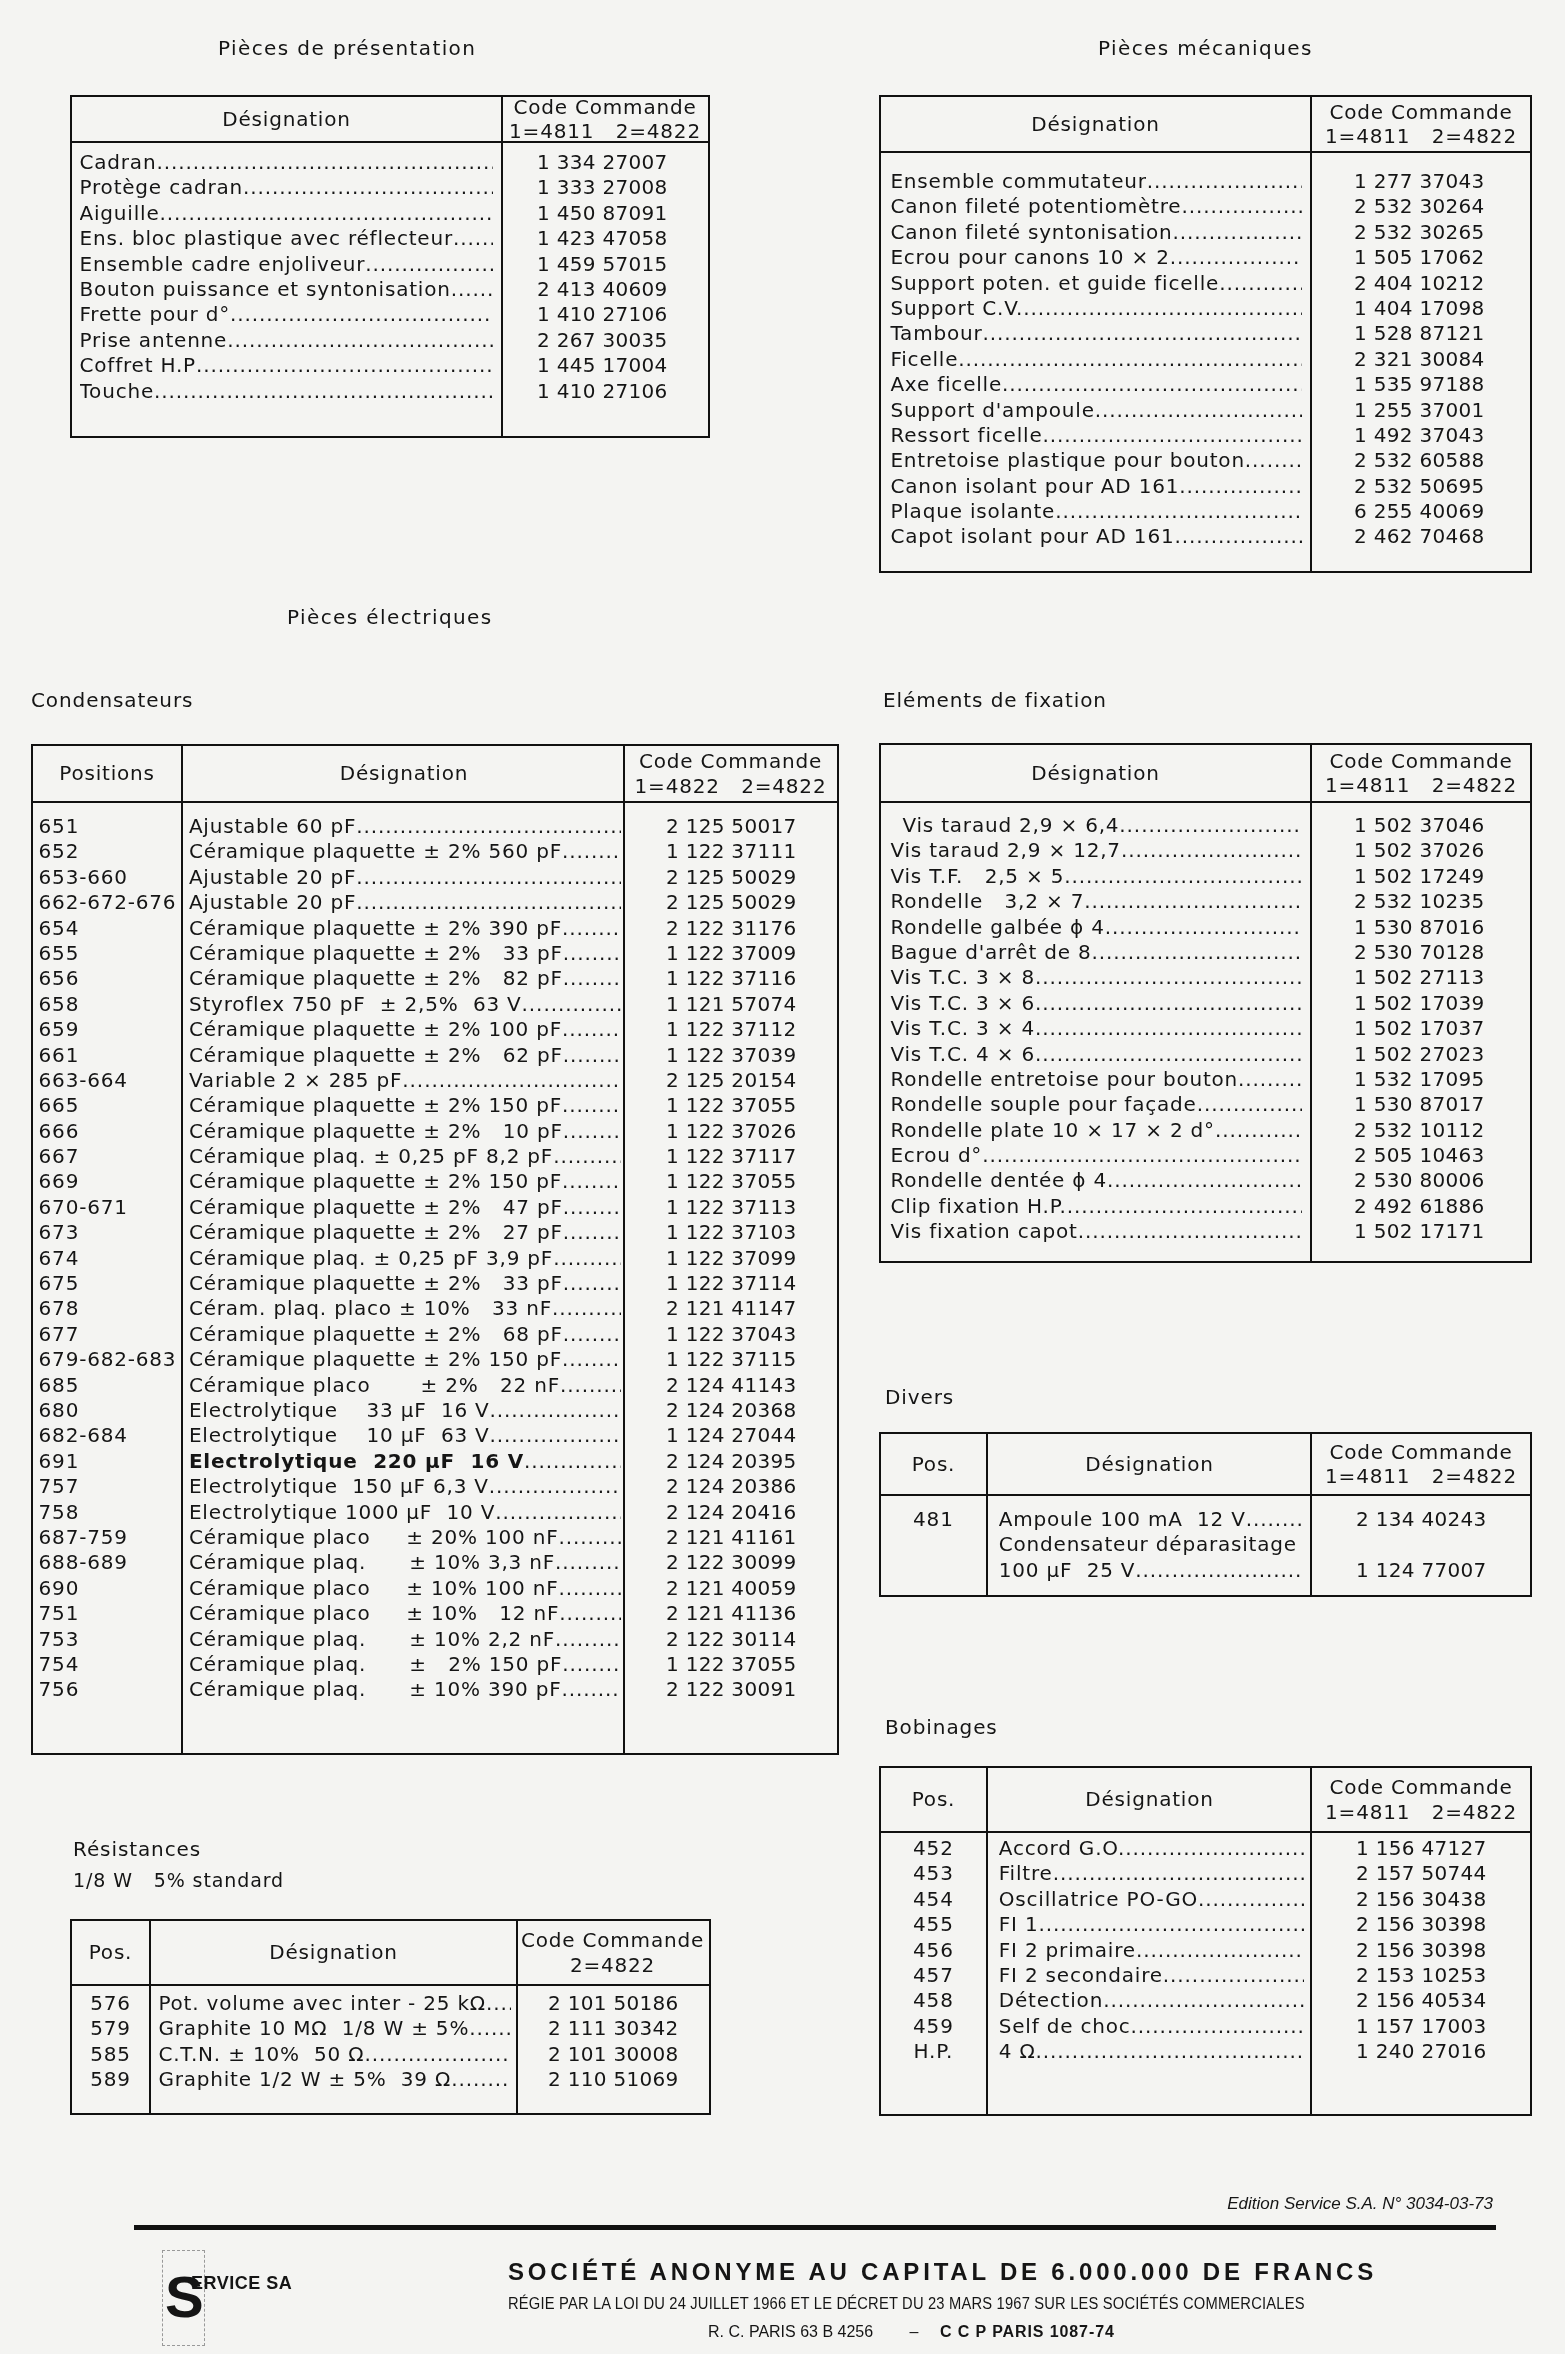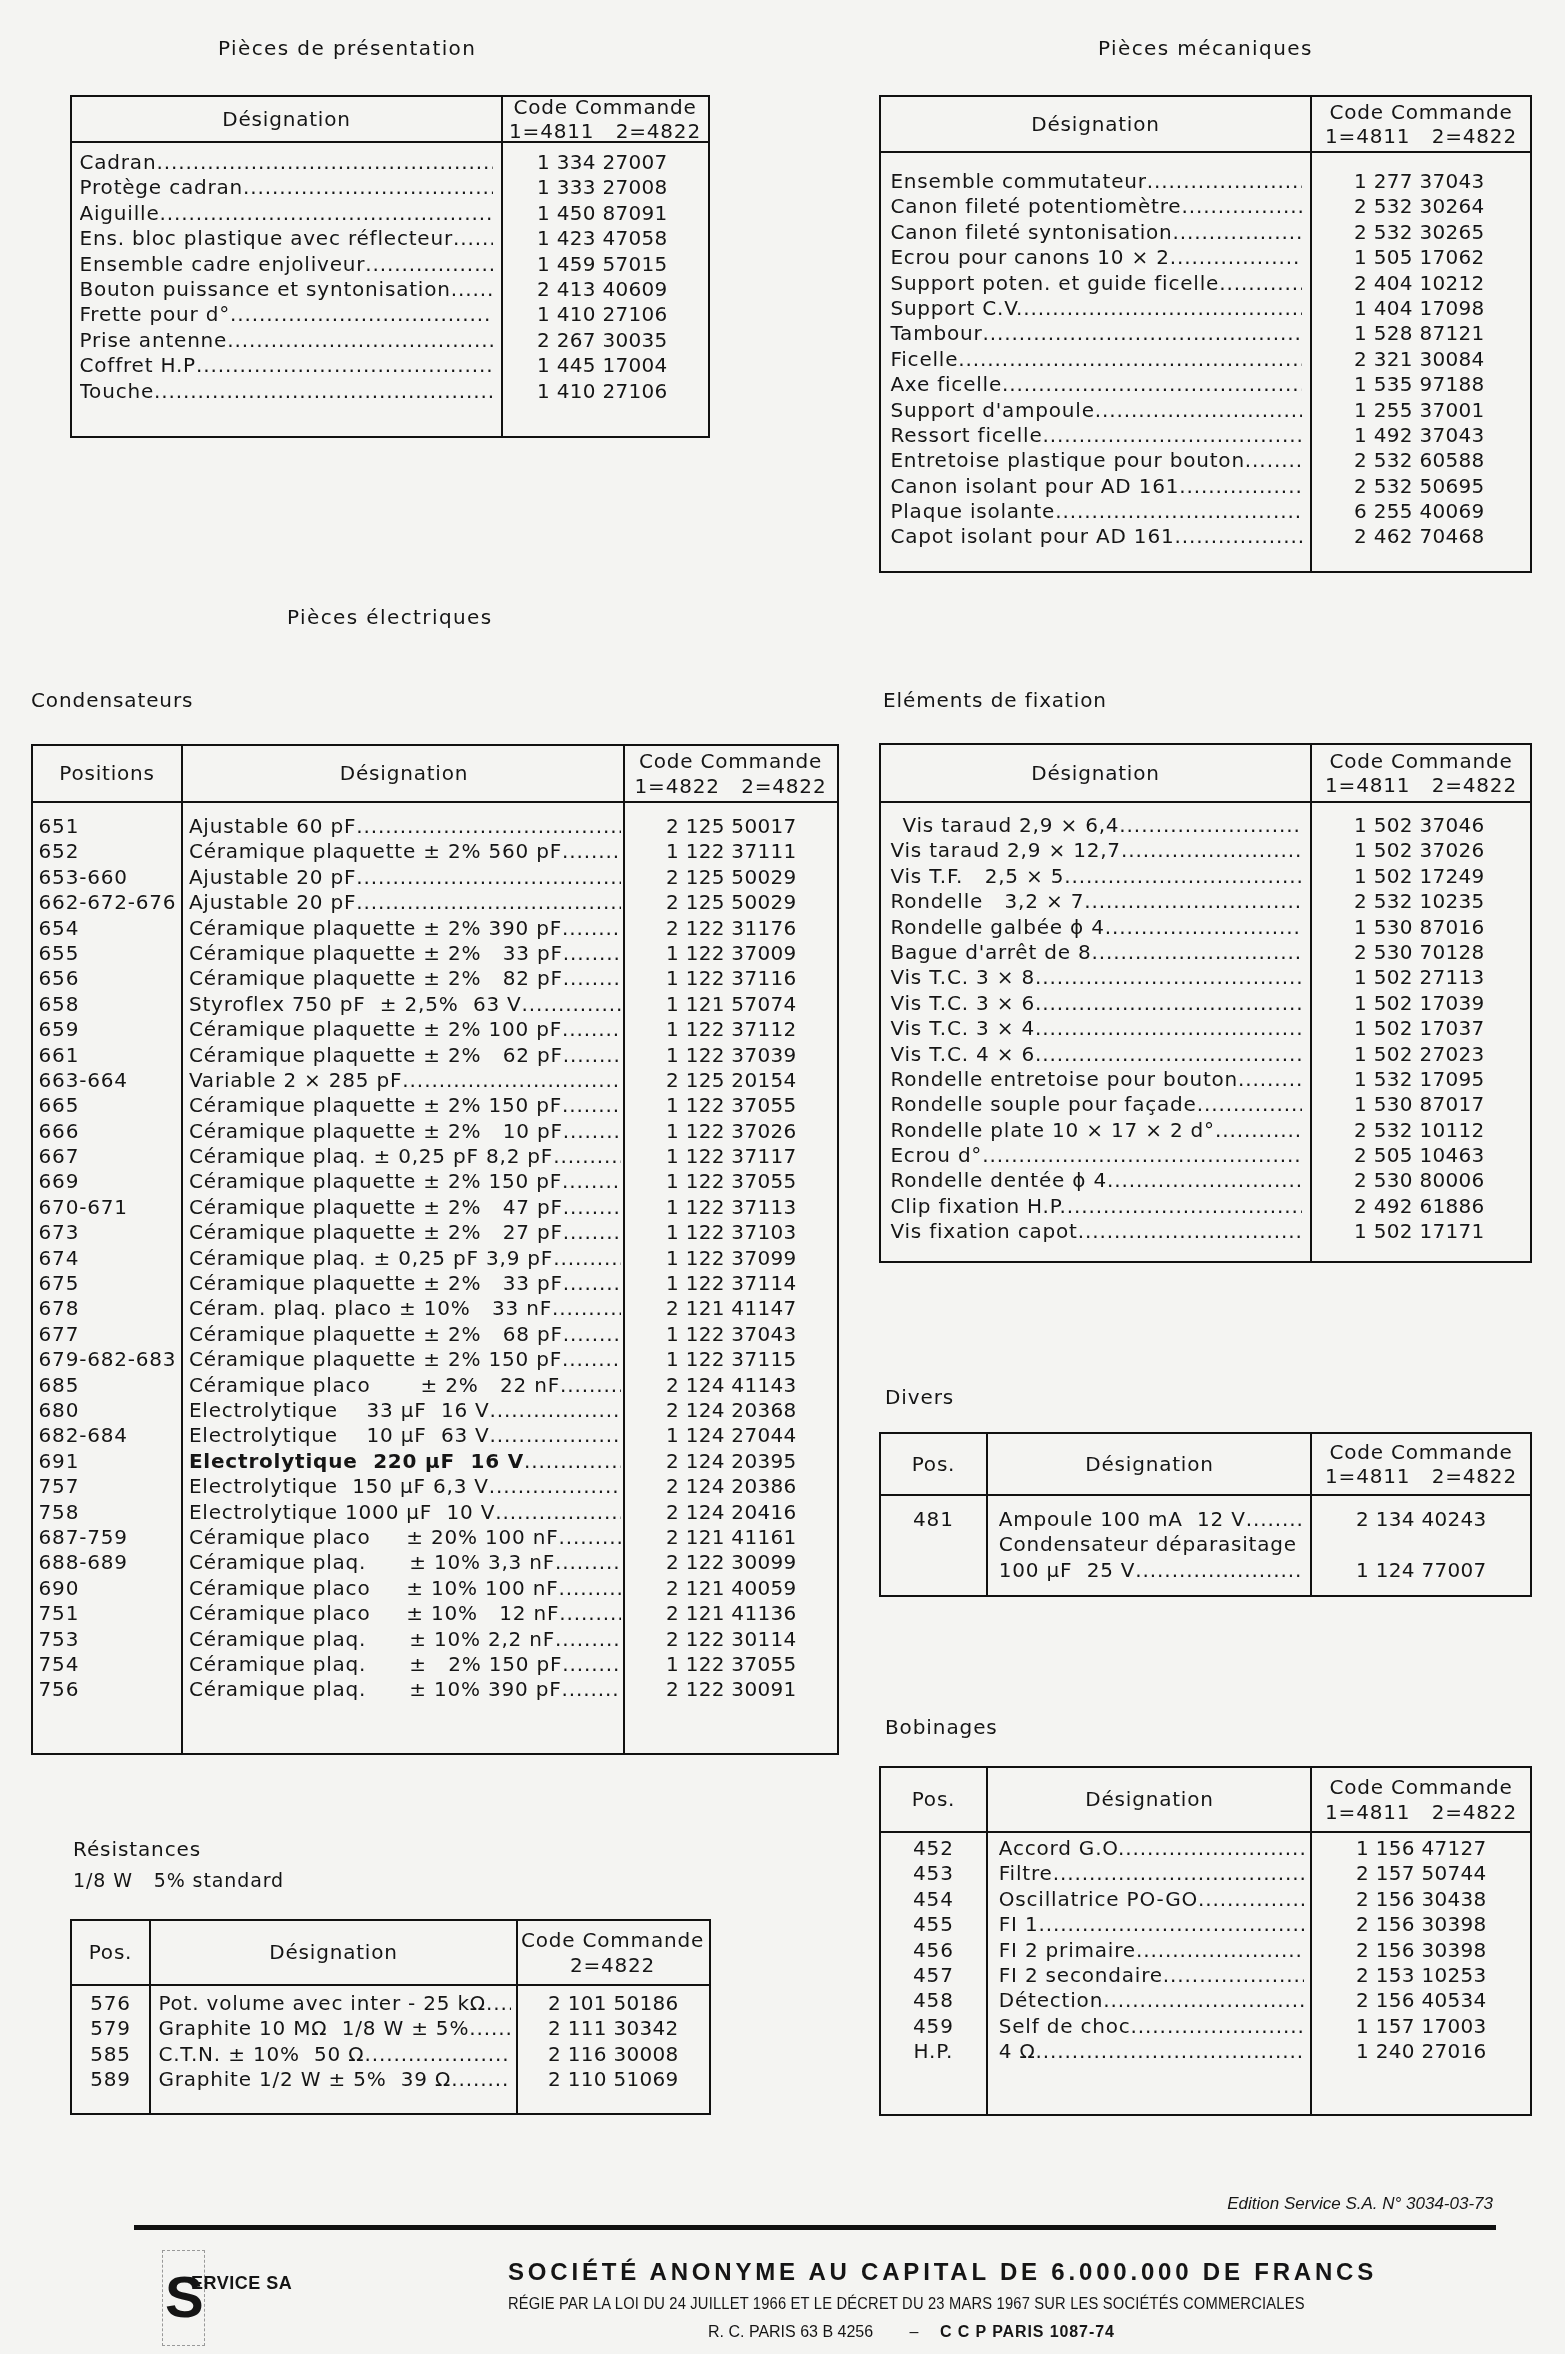--- a/index.html
+++ b/index.html
@@ -842,21 +842,21 @@
           <span class="dots"></span>
         </div>
         <div class="code" style="width:189px;margin-left:7.5px;">2 111 30342</div>
       </div>
       <div class="row">
         <div class="posc" style="width:77px;">585</div>
         <div class="desc" style="width:353px;margin-left:9.4px;">
           <span class="txt" style="white-space:pre;">C.T.N. ± 10%  50 Ω</span>
           <span class="dots"></span>
         </div>
-        <div class="code" style="width:189px;margin-left:7.5px;">2 116 30008</div>
+        <div class="code" style="width:189px;margin-left:7.5px;">2 101 30008</div>
       </div>
       <div class="row">
         <div class="posc" style="width:77px;">589</div>
         <div class="desc" style="width:353px;margin-left:9.4px;">
           <span class="txt" style="white-space:pre;">Graphite 1/2 W ± 5%  39 Ω</span>
           <span class="dots"></span>
         </div>
         <div class="code" style="width:189px;margin-left:7.5px;">2 110 51069</div>
       </div>
     </div>

